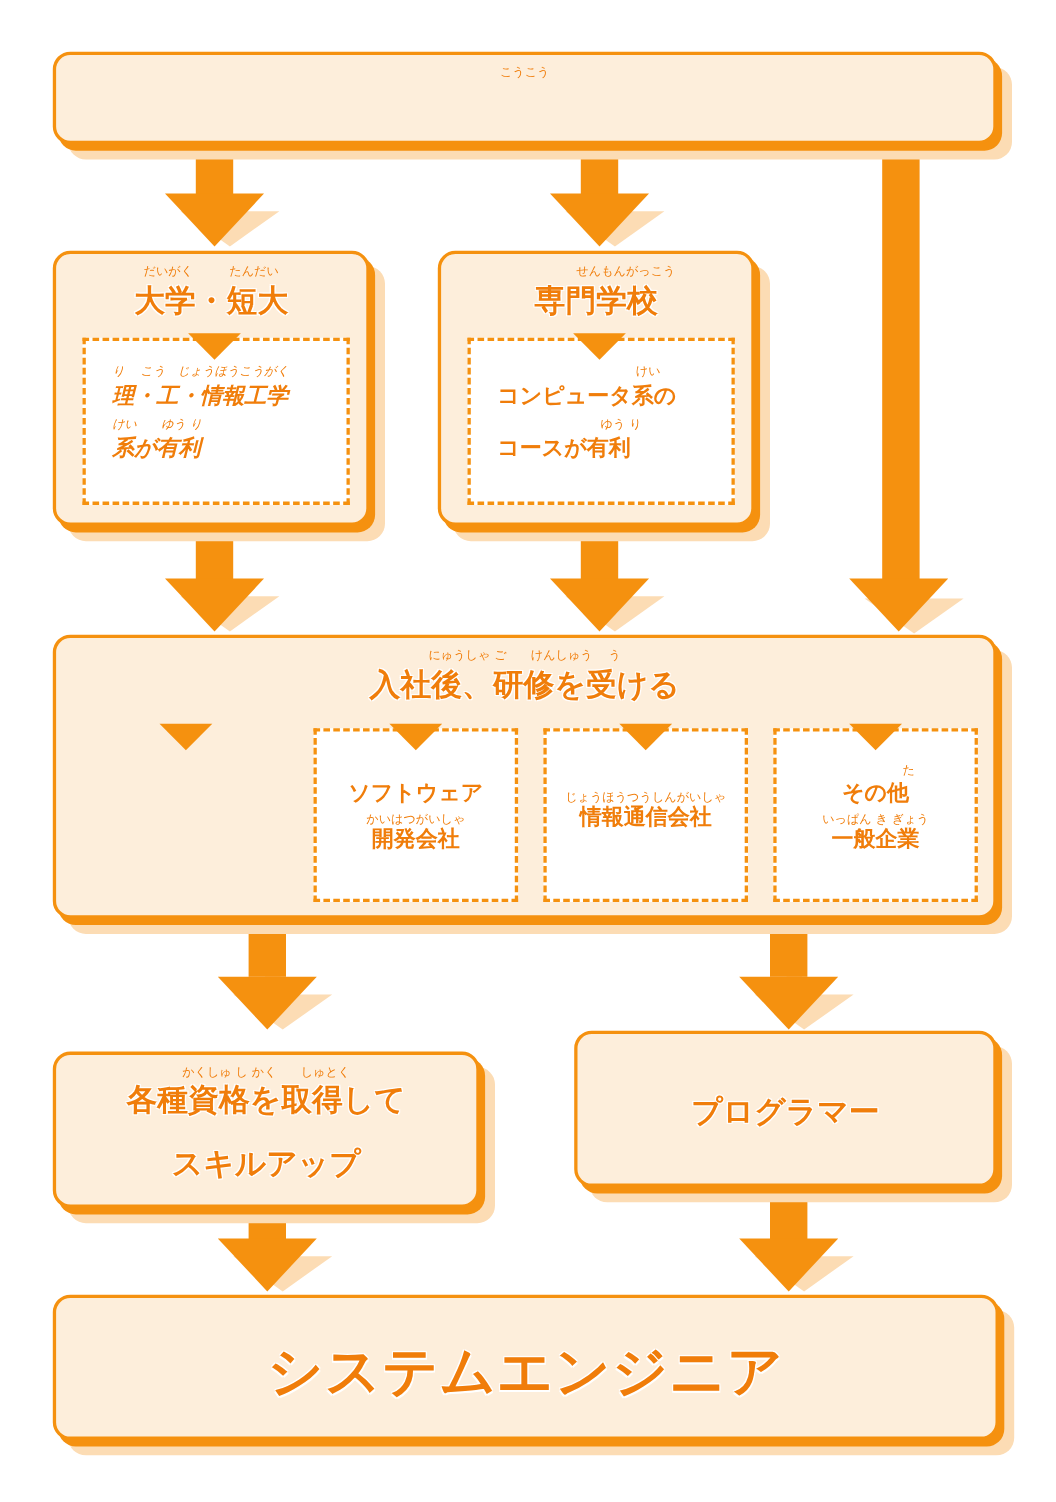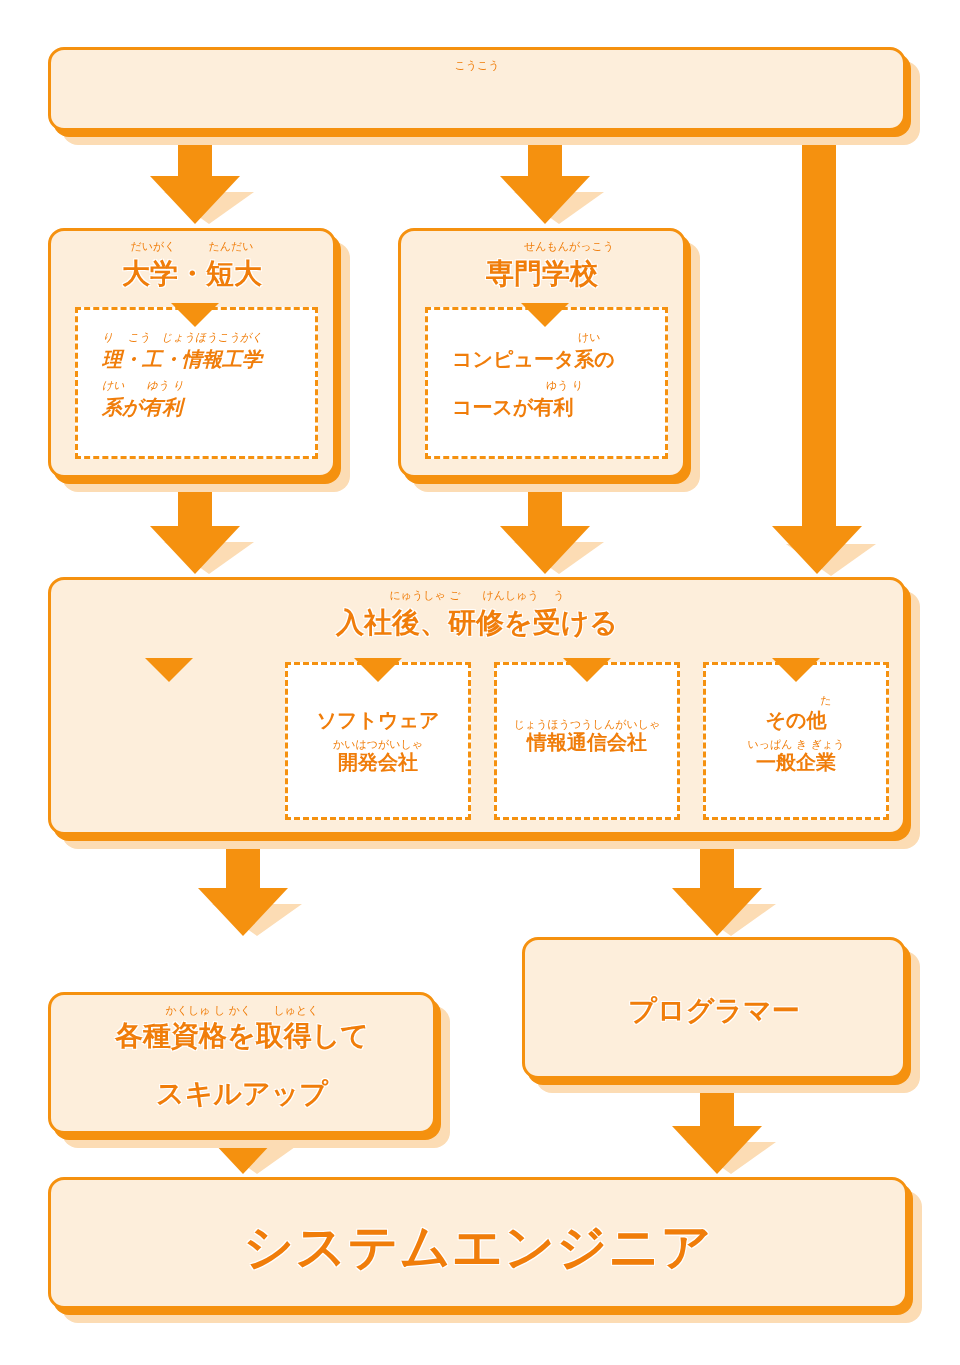--- a/index.html
+++ b/index.html
@@ -140,21 +140,21 @@
 
   <div class="inner" style="left:652px; top:82px; width:186px; height:158px;">
     <div class="ruby" style="left:30px; width:100%; top:28px;">た</div>
     <div class="t h3" style="left:0; width:100%; top:42px;">その他</div>
     <div class="ruby" style="left:0; width:100%; top:72px;">いっぱん き ぎょう</div>
     <div class="t h3" style="left:0; width:100%; top:84px;">一般企業</div>
   </div>
   <div class="mini" style="left:721px; top:78px;"></div>
 </div>
 
-<div class="box" style="left:48px; top:992px; width:388px; height:142px;padding-left:20px;">
+<div class="box" style="left:48px; top:956px; width:388px; height:142px;padding-left:20px;">
   <div class="ruby" style="left:0; width:100%; top:8px;">かくしゅ し かく　　しゅとく</div>
   <div class="t h1" style="left:0; width:100%; top:22px;">各種資格を取得して</div>
   <div class="t h1" style="left:0; width:100%; top:80px;">スキルアップ</div>
 </div>
 
 <div class="box" style="left:522px; top:937px; width:384px; height:142px;">
   <div class="t h1" style="left:0; width:100%; top:52px;">プログラマー</div>
 </div>
 
 <div class="box" style="left:48px; top:1177px; width:860px; height:132px;">

